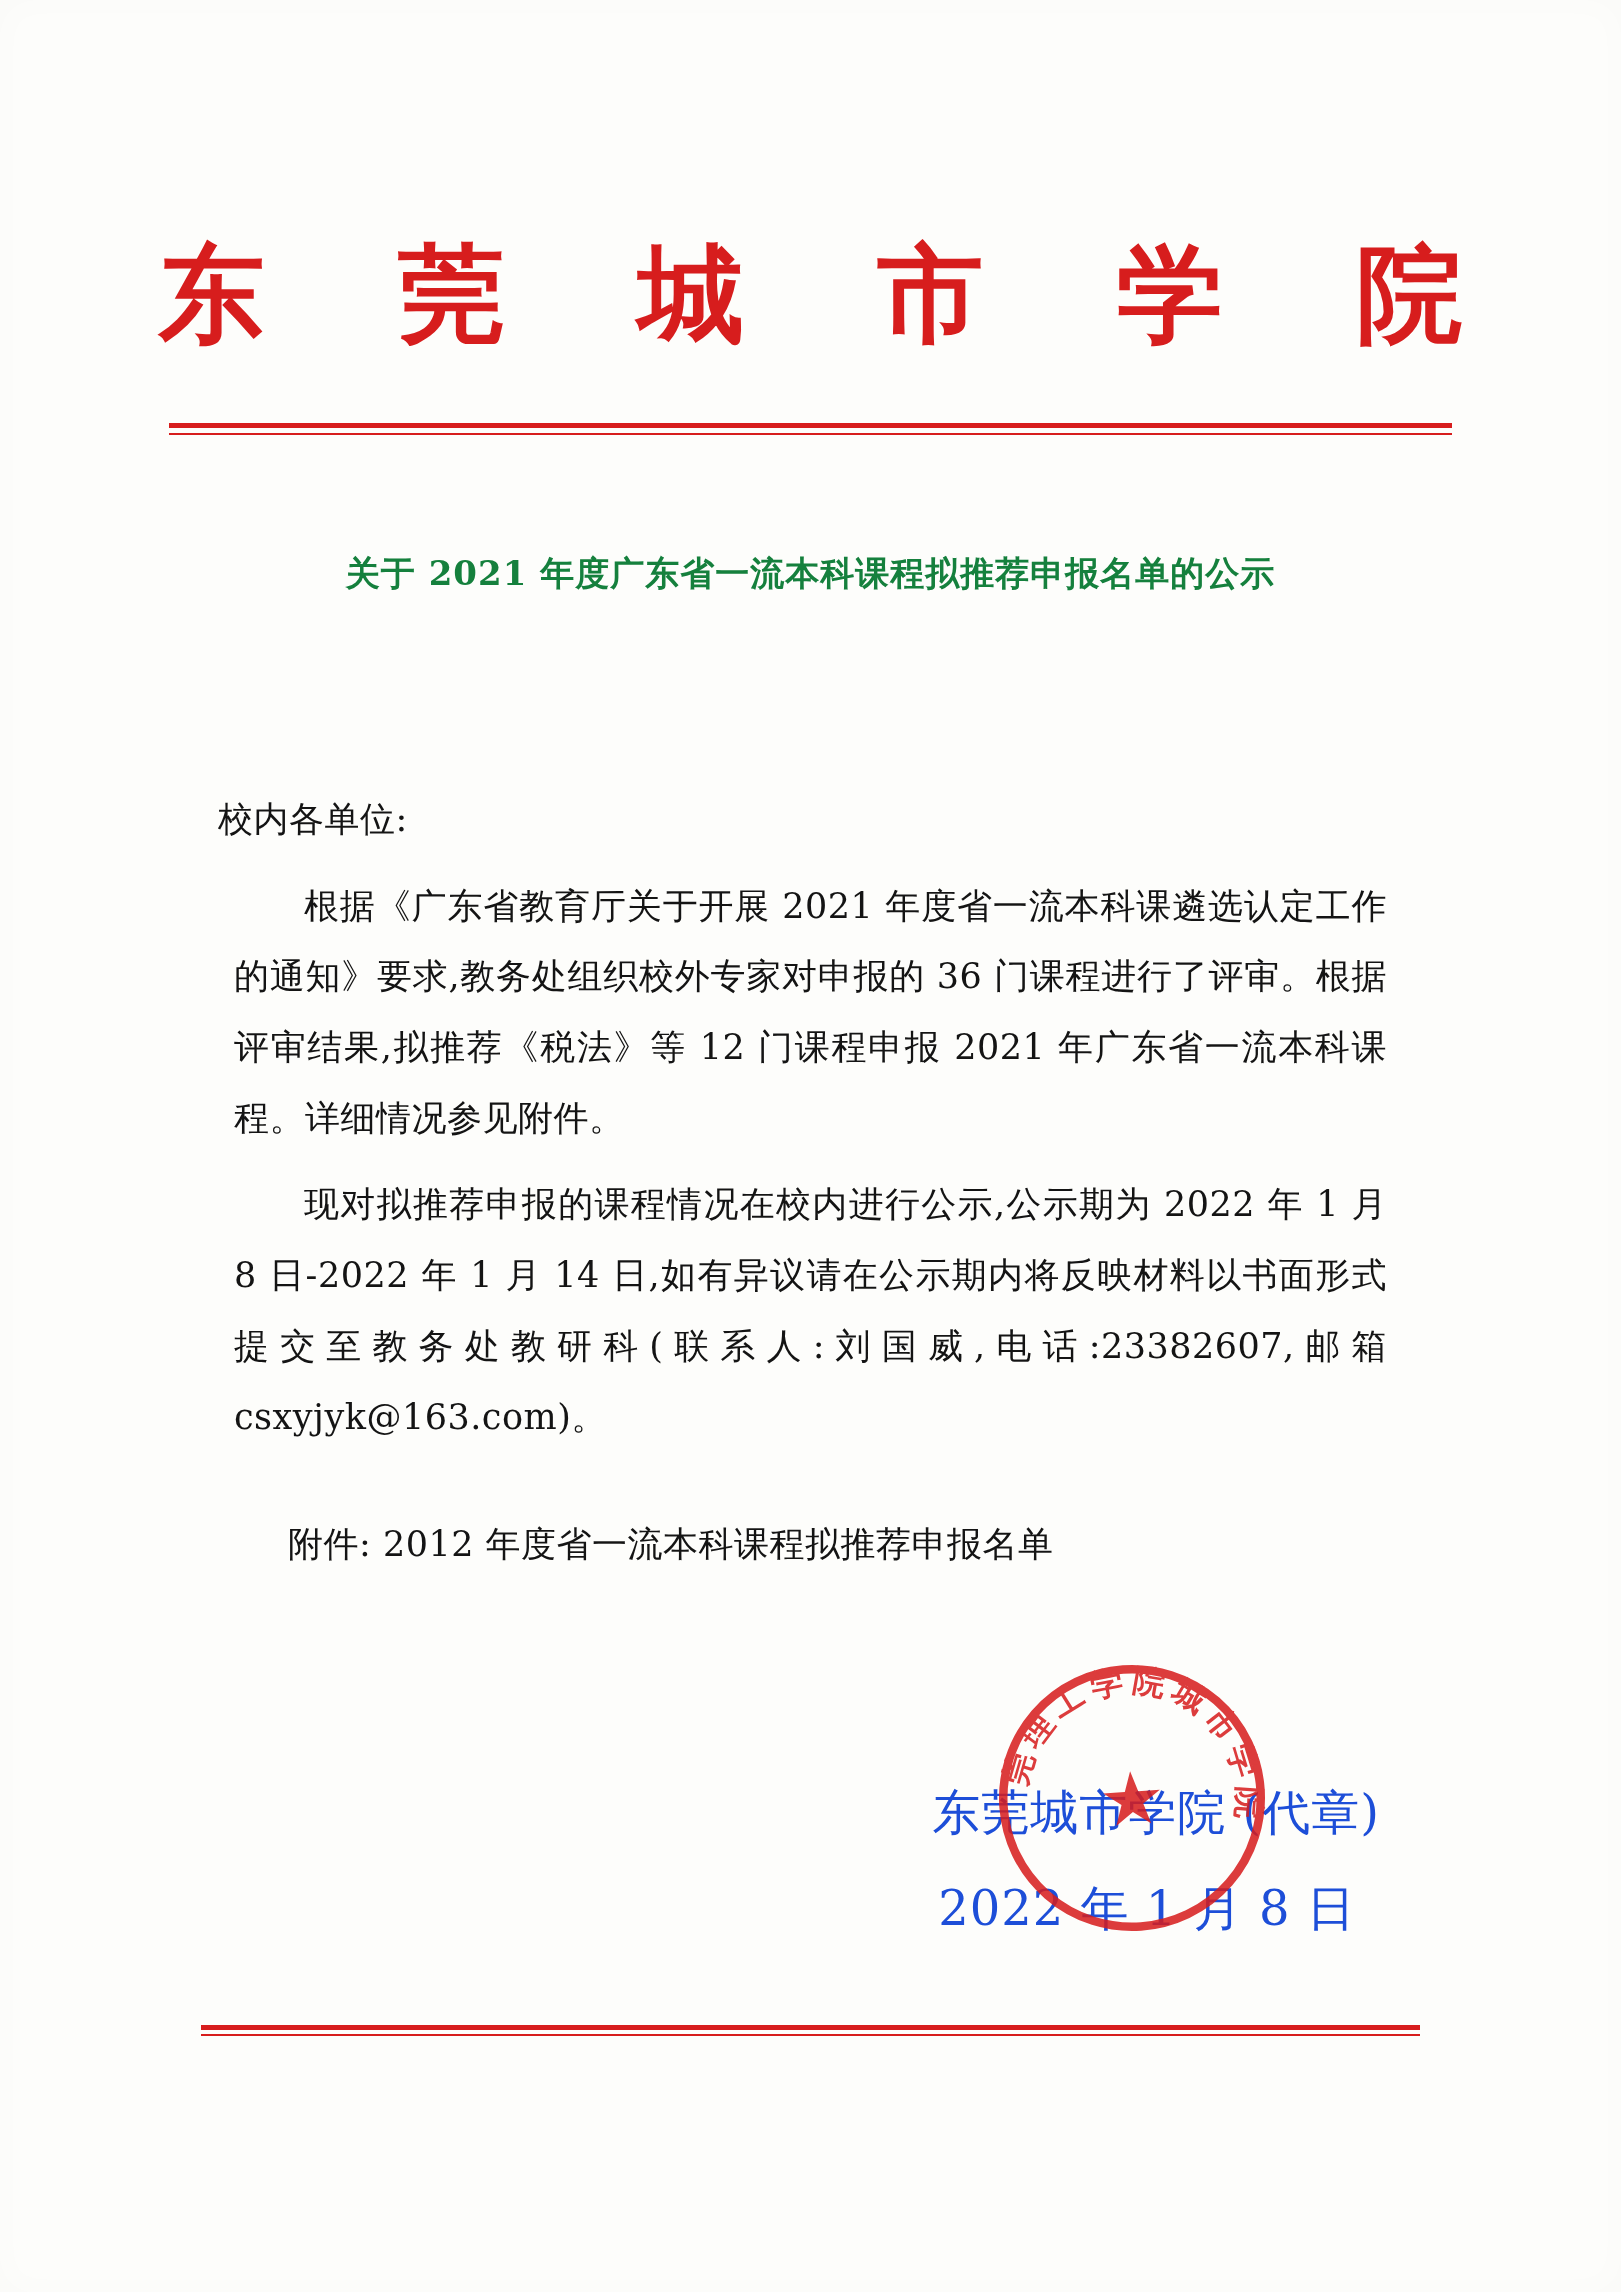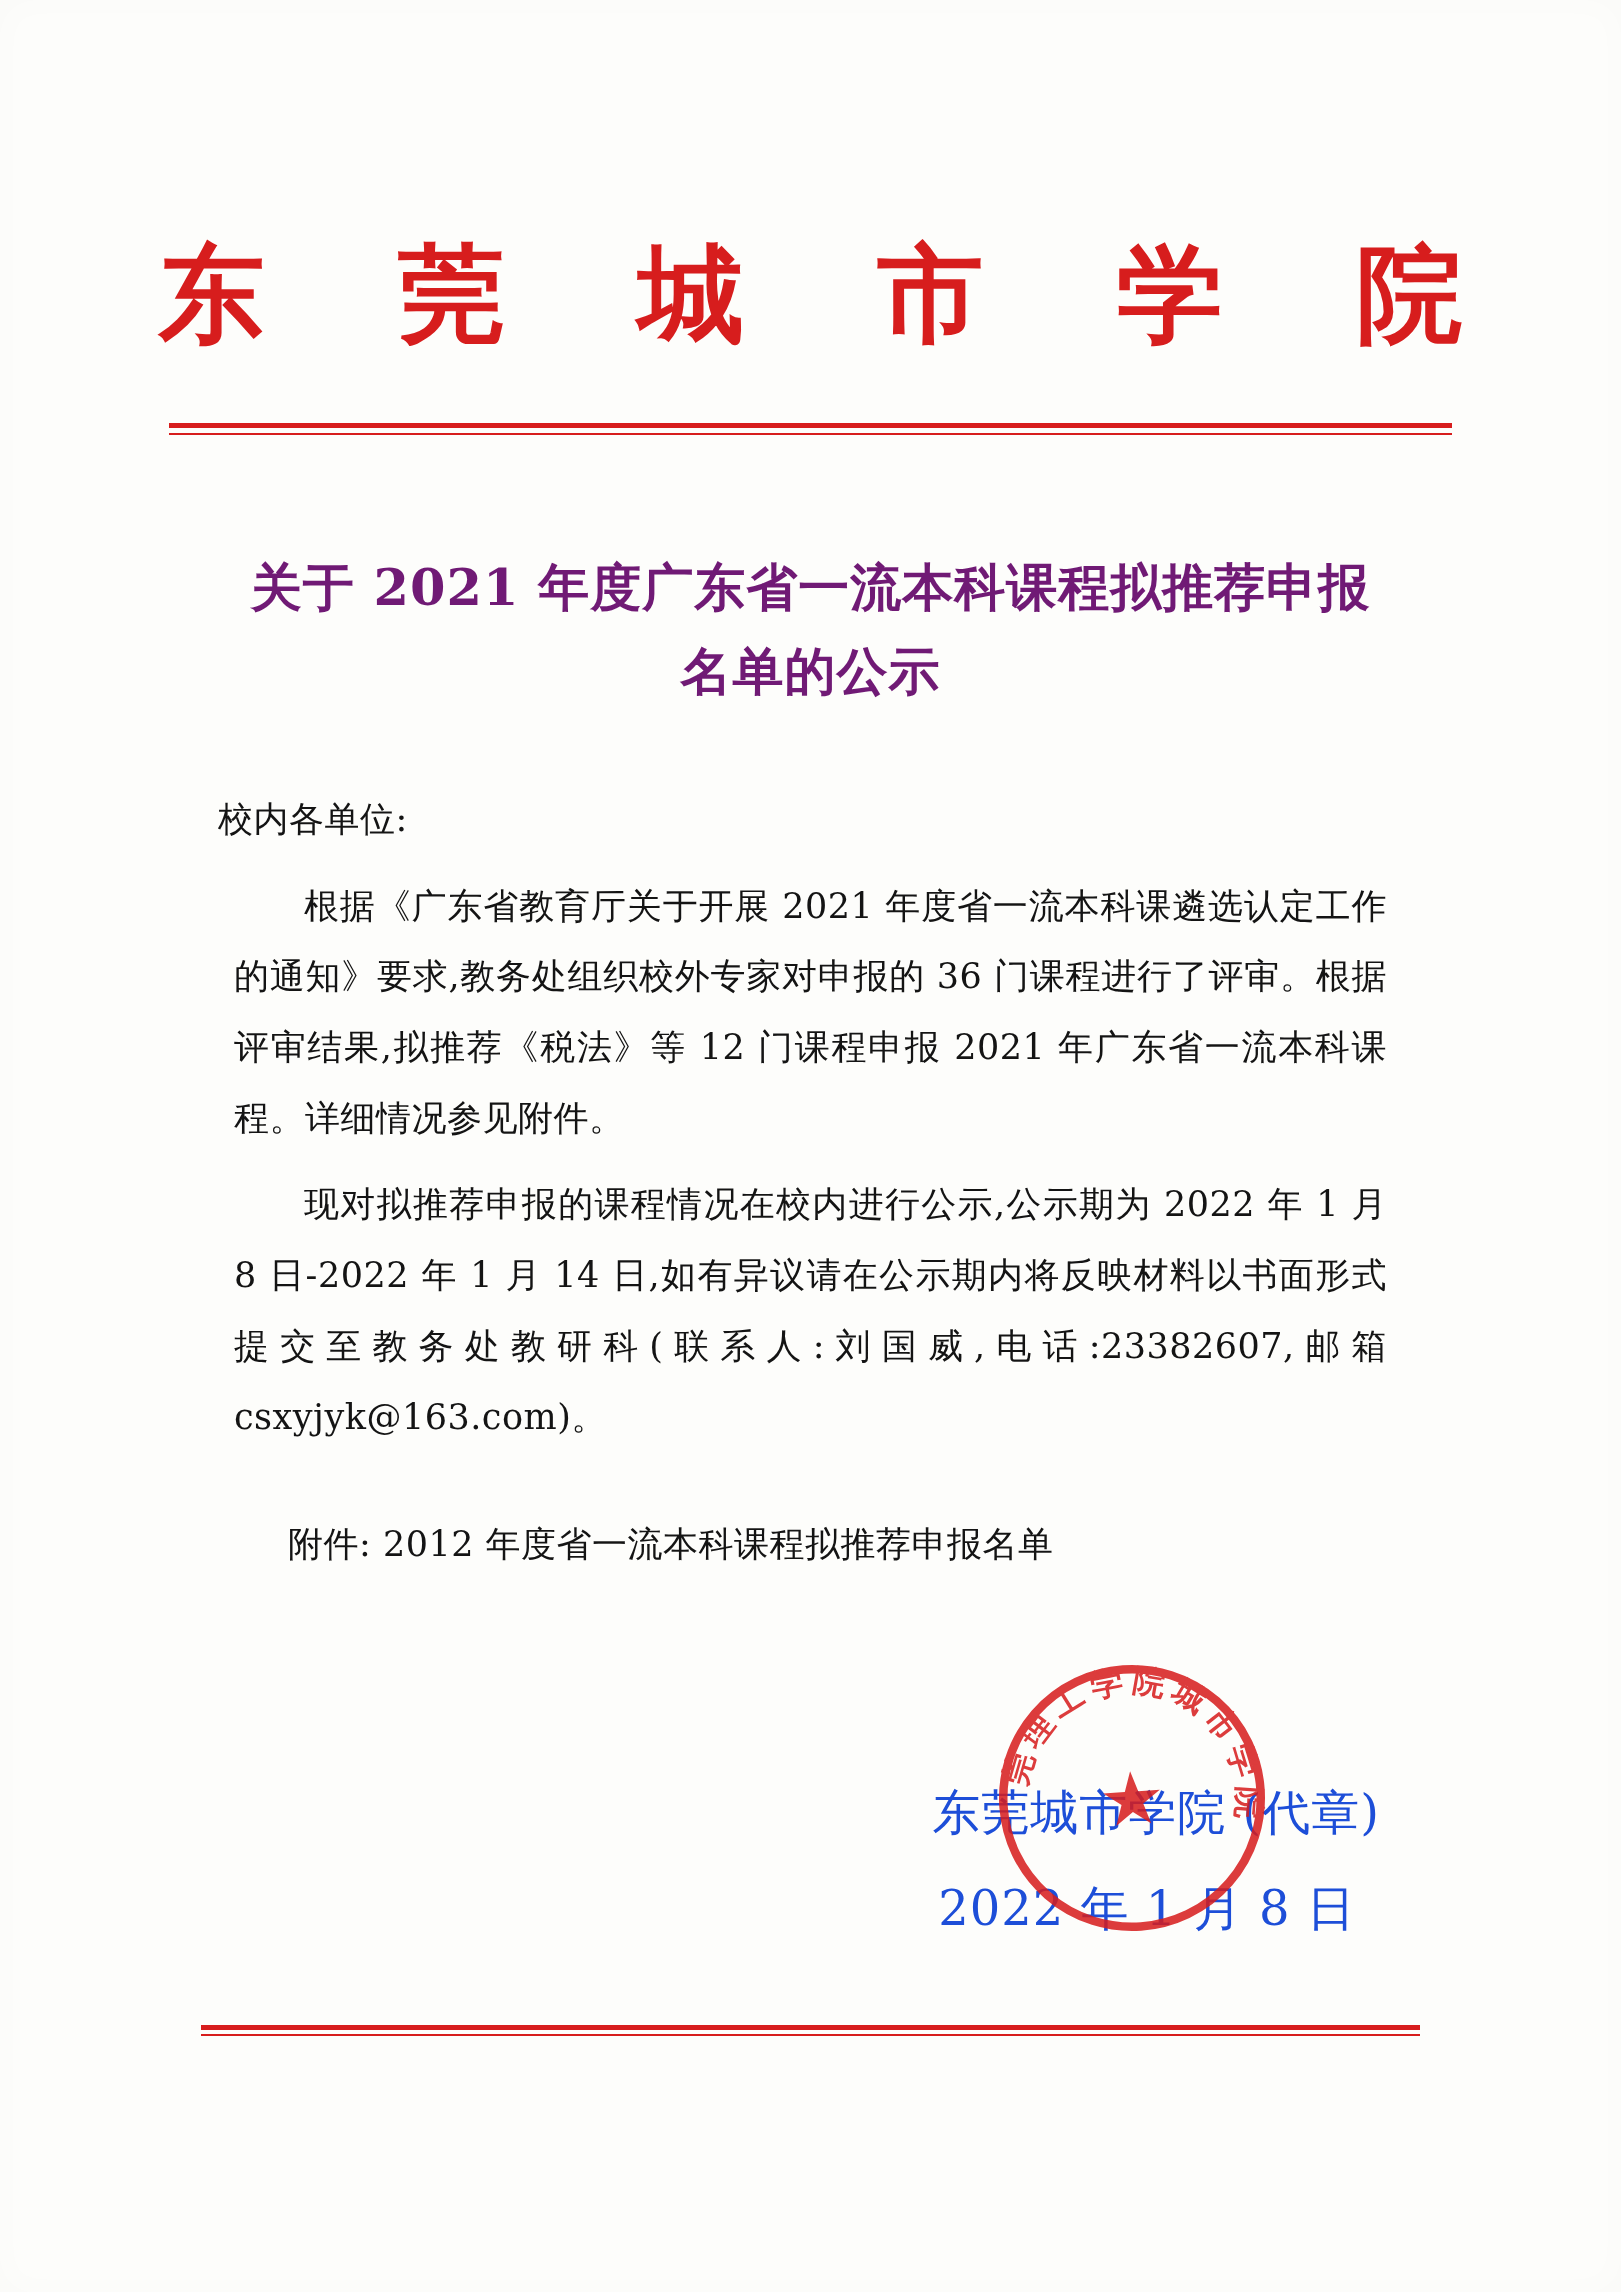--- a/index.html
+++ b/index.html
@@ -58,25 +58,25 @@
   }
 
   
   .doc-title {
     position: absolute;
     top: 545px;
     left: 227px;
     right: 227px;
     text-align: center;
     font-family: "DejaVu Serif", serif;
-    font-size: 51px;
+    font-size: 34px;
     font-weight: 600;
     line-height: 1.65;
     letter-spacing: 1px;
-    color: #701a75;
+    color: #15803d;
   }
 
   
   .body-block {
     position: absolute;
     top: 784px;
     left: 218px;
     right: 218px;
     font-family: "DejaVu Serif", serif;
     font-size: 35px;

